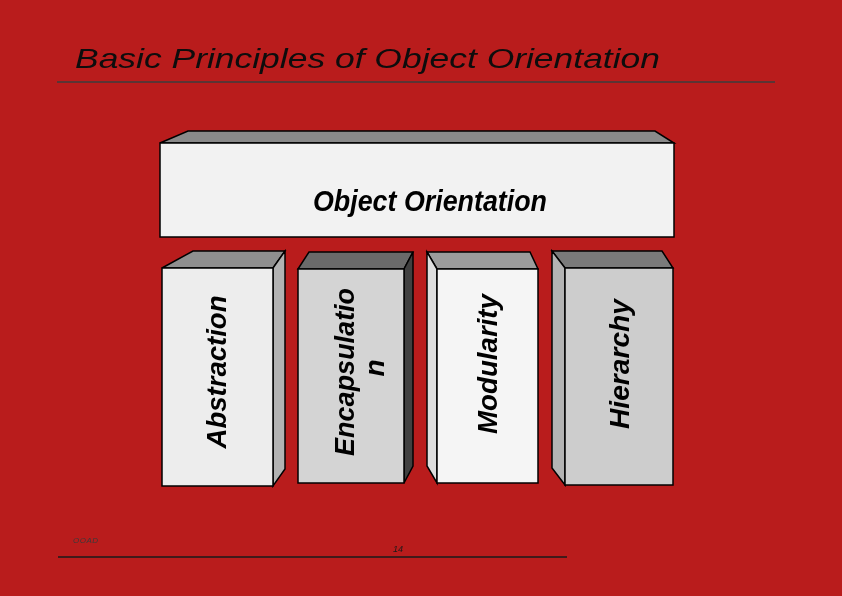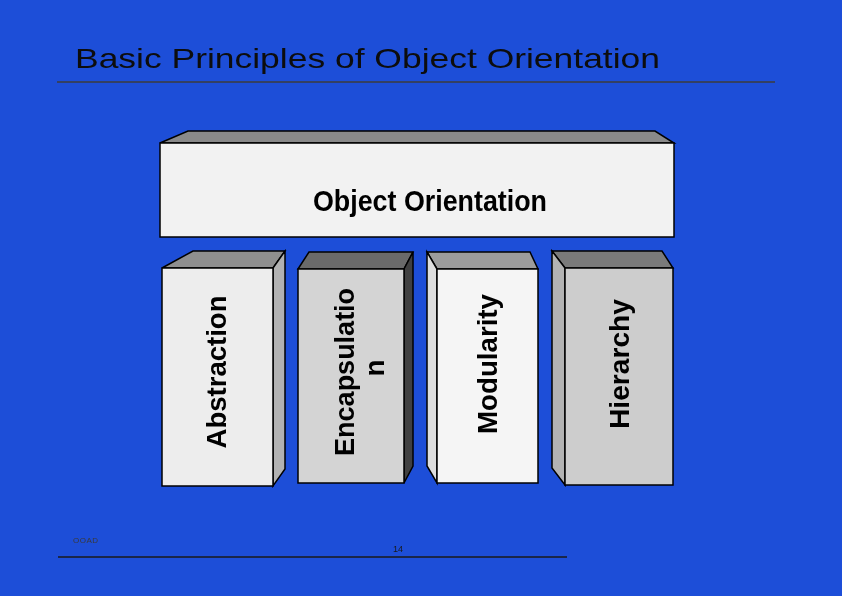--- a/index.html
+++ b/index.html
@@ -5,22 +5,23 @@
   html, body {
     margin: 0;
     padding: 0;
     background: #ffffff;
     font-family: "Liberation Sans", sans-serif;
   }
   .slide {
     position: relative;
     width: 842px;
     height: 596px;
-    background: #1d4ed8;
+    background: #b91c1c;
     overflow: hidden;
+    font-style: italic;
   }
   svg { display: block; position: absolute; top: 0; left: 0; }
   text { fill: #000000; }
   .title-text {
     font-size: 28px;
     font-weight: 400;
     fill: #0d0d0d;
   }
   .header-label {
     font-size: 30px;

